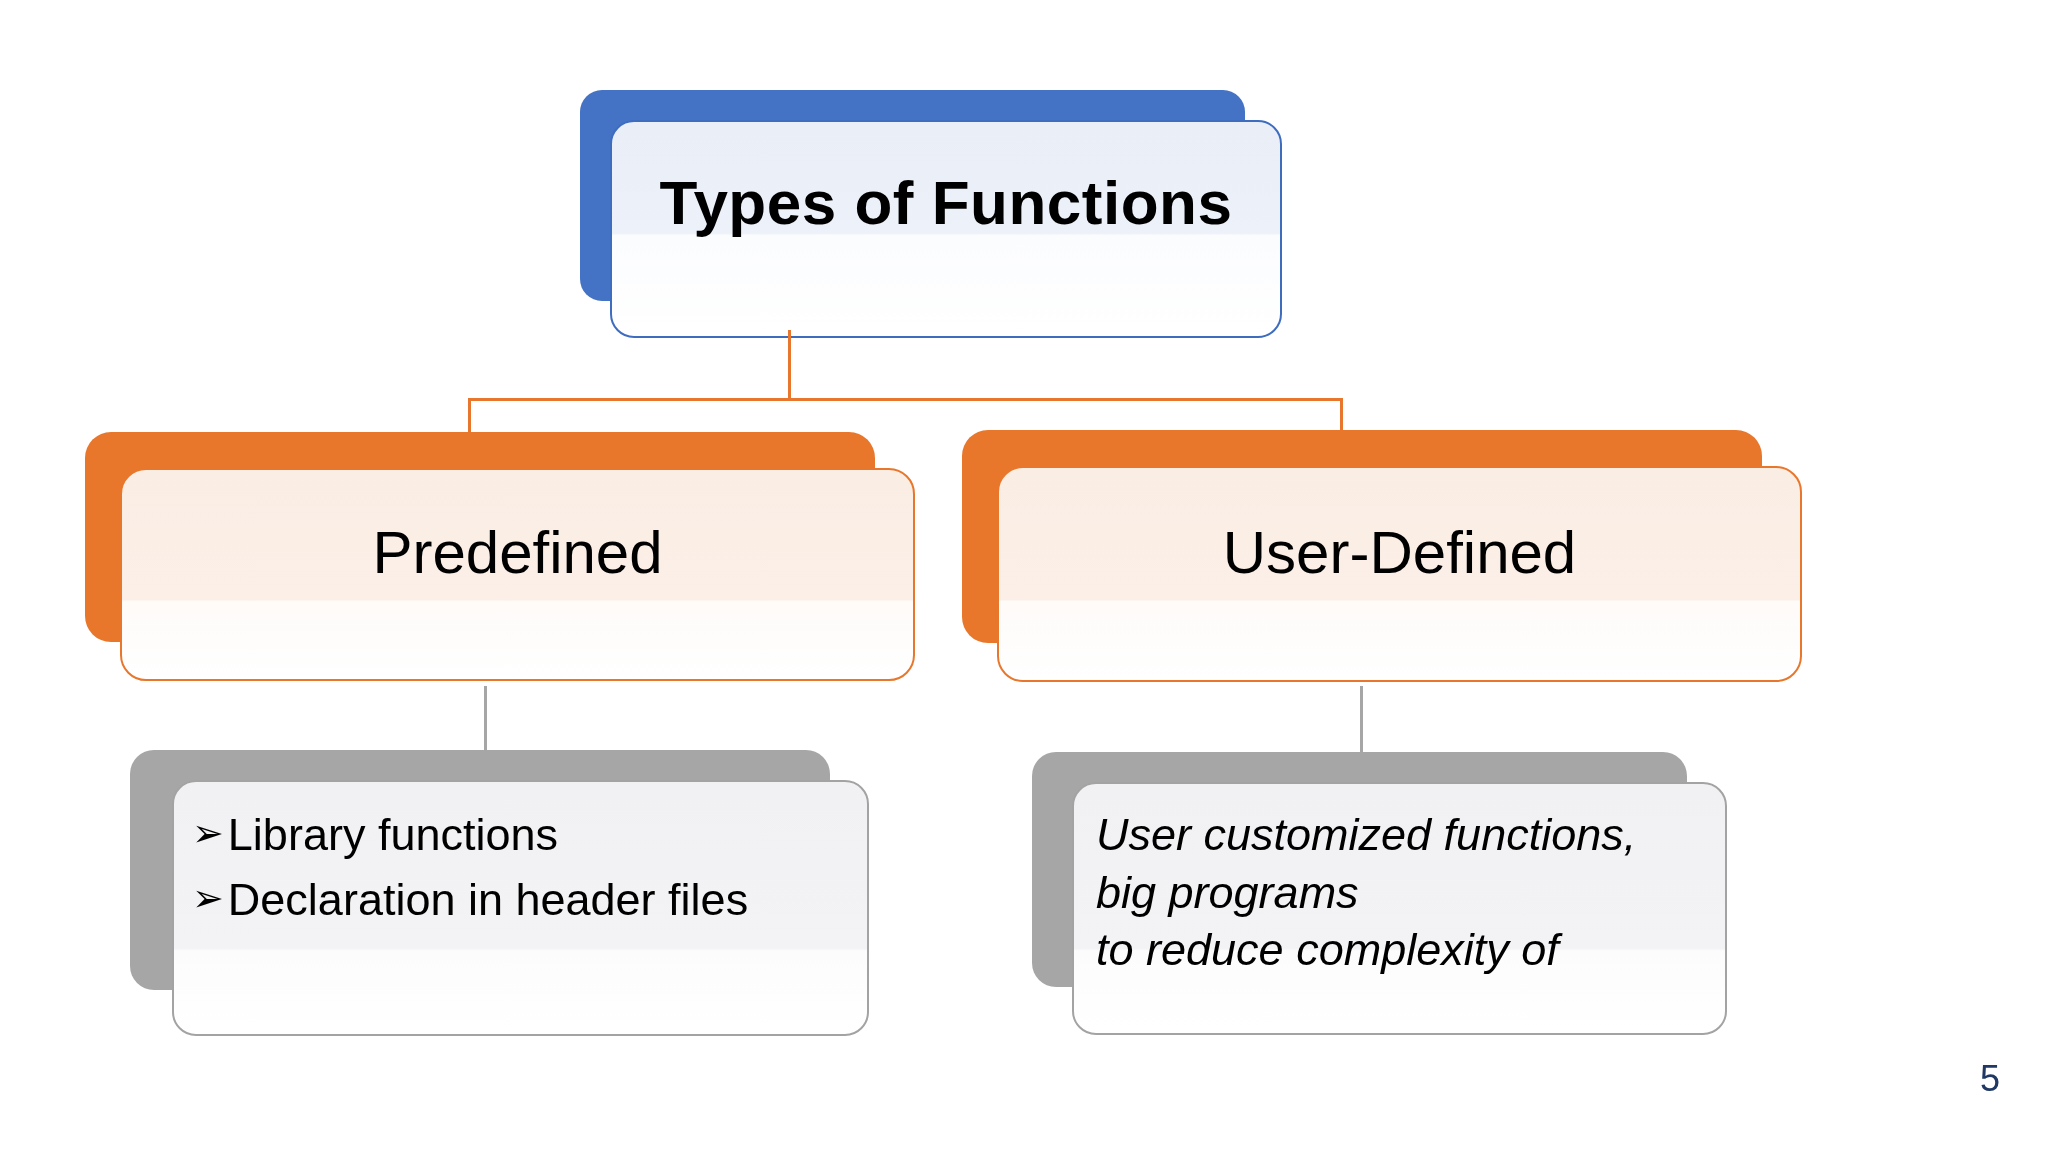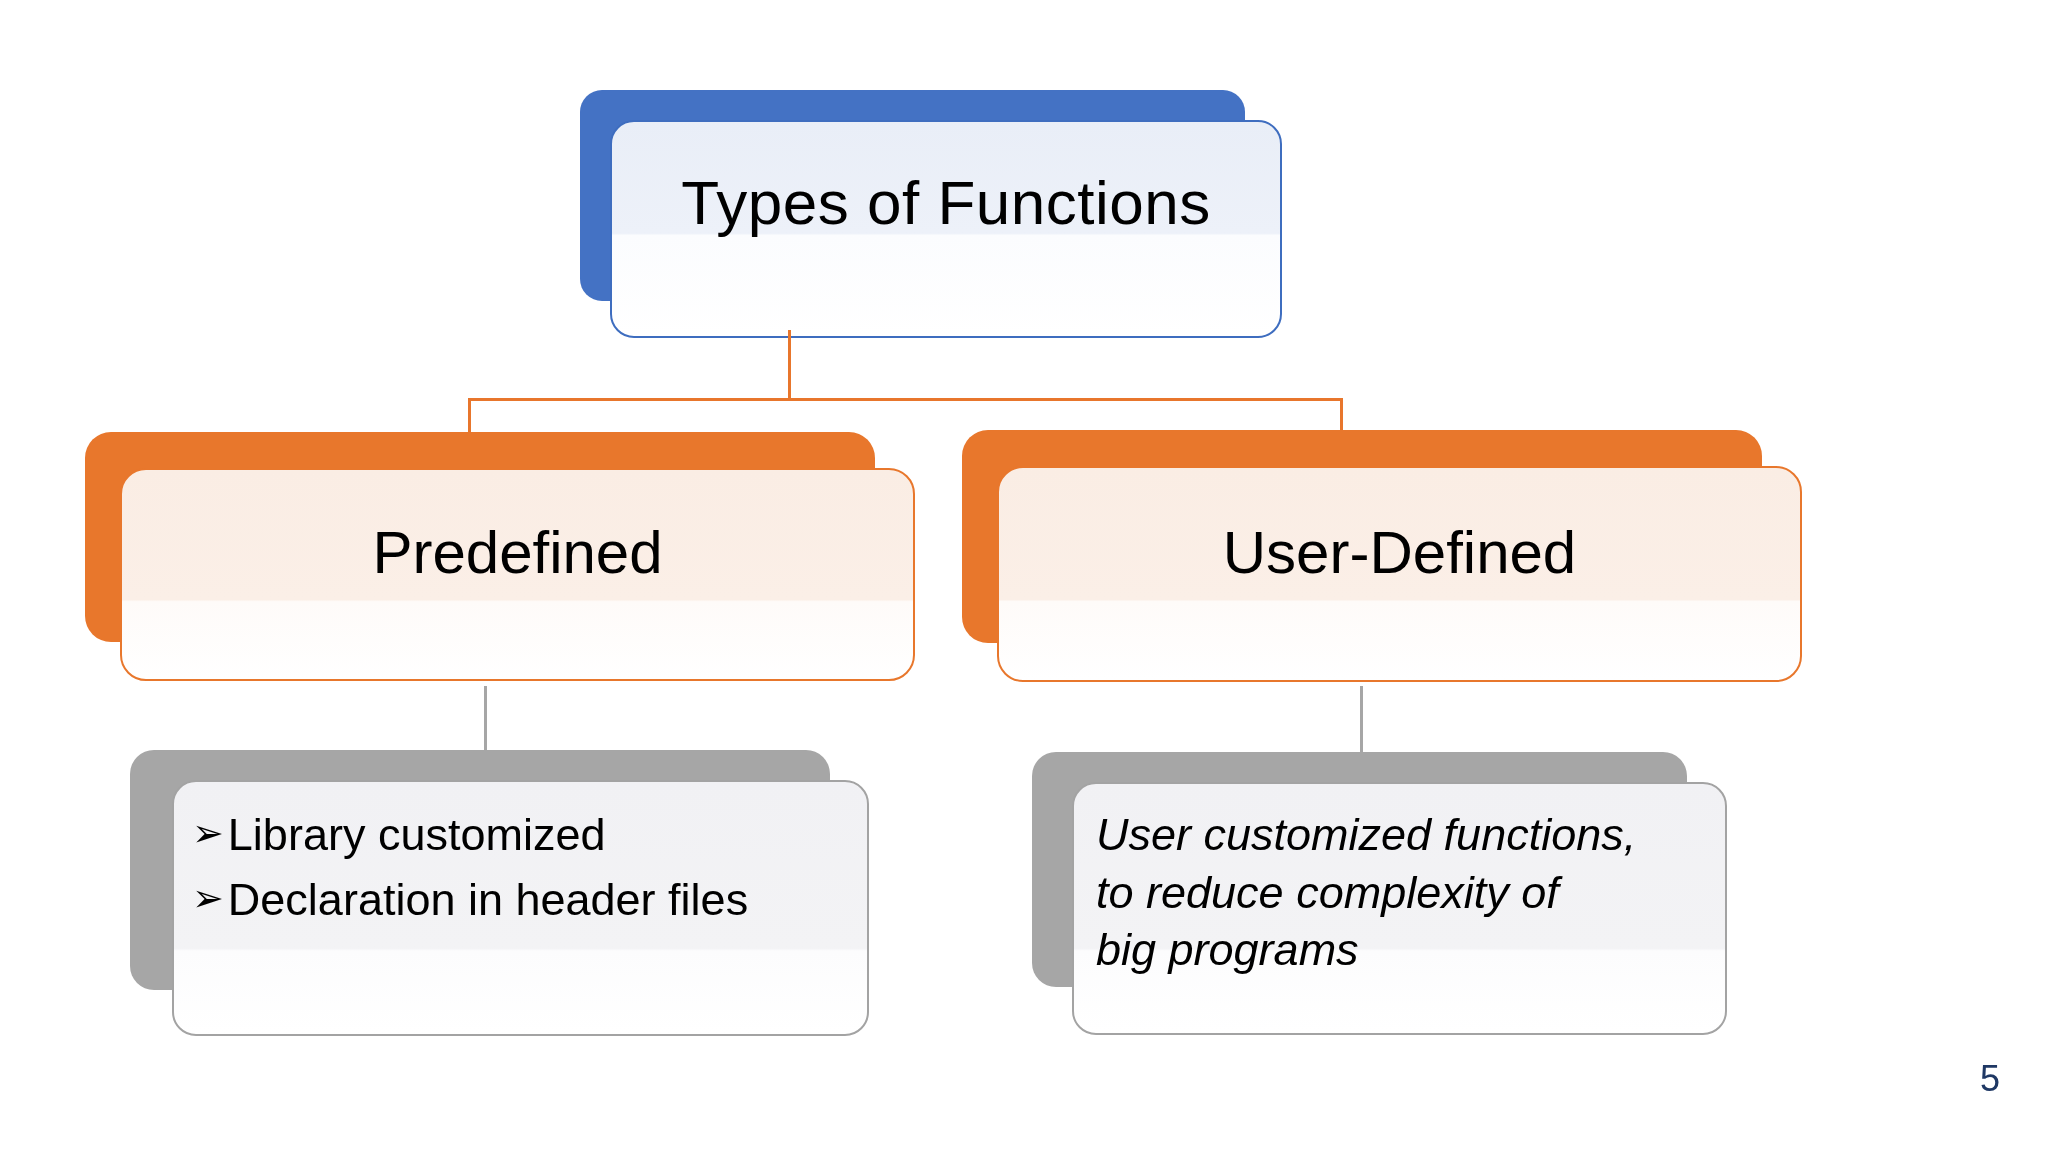--- a/index.html
+++ b/index.html
@@ -51,21 +51,21 @@
     left: 610px;
     top: 120px;
     width: 672px;
     height: 218px;
     border: 2.5px solid #3E6DBF;
     border-radius: 24px;
     background: linear-gradient(180deg, #E9EEF7 0%, #EDF1F9 52%, #FBFCFE 53%, #FFFFFF 100%);
   }
   #title-card .card-label {
     font-size: 62px;
-    font-weight: normal;
+    font-weight: bold;
     letter-spacing: 0.5px;
     position: relative;
     top: -26px;
   }
 
   
   .conn-v-orange {
     position: absolute;
     width: 3px;
     background: #E8762C;
@@ -199,33 +199,33 @@
   </div>
 
   <div class="conn-v-gray" id="conn-gray-left"></div>
   <div class="conn-v-gray" id="conn-gray-right"></div>
 
   <div class="shadow-block gray-shadow" id="bullets-shadow"></div>
   <div class="card gray-card" id="bullets-card">
     <ul class="bullet-list">
       <li class="bullet-item">
         <span class="bullet-glyph">➢</span>
-        <span>Library customized</span>
+        <span>Library functions</span>
       </li>
       <li class="bullet-item">
         <span class="bullet-glyph">➢</span>
         <span>Declaration in header files</span>
       </li>
     </ul>
   </div>
 
   <div class="shadow-block gray-shadow" id="desc-shadow"></div>
   <div class="card gray-card" id="desc-card">
     <div class="desc-text">
       <span class="desc-line">User customized functions,</span>
+      <span class="desc-line">big programs</span>
       <span class="desc-line">to reduce complexity of</span>
-      <span class="desc-line">big programs</span>
     </div>
   </div>
 
   <div id="page-number">5</div>
 
 </div>
 
 </body></html>

